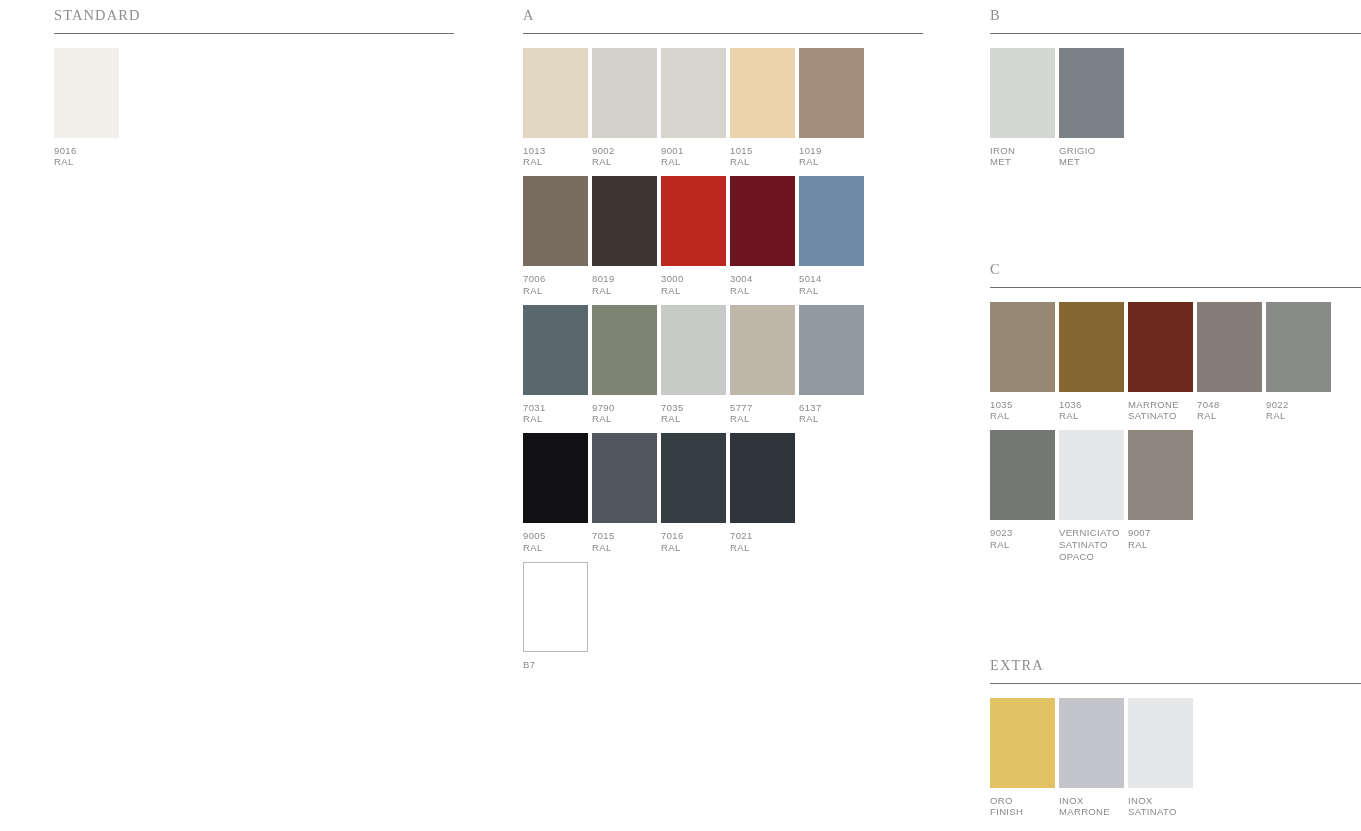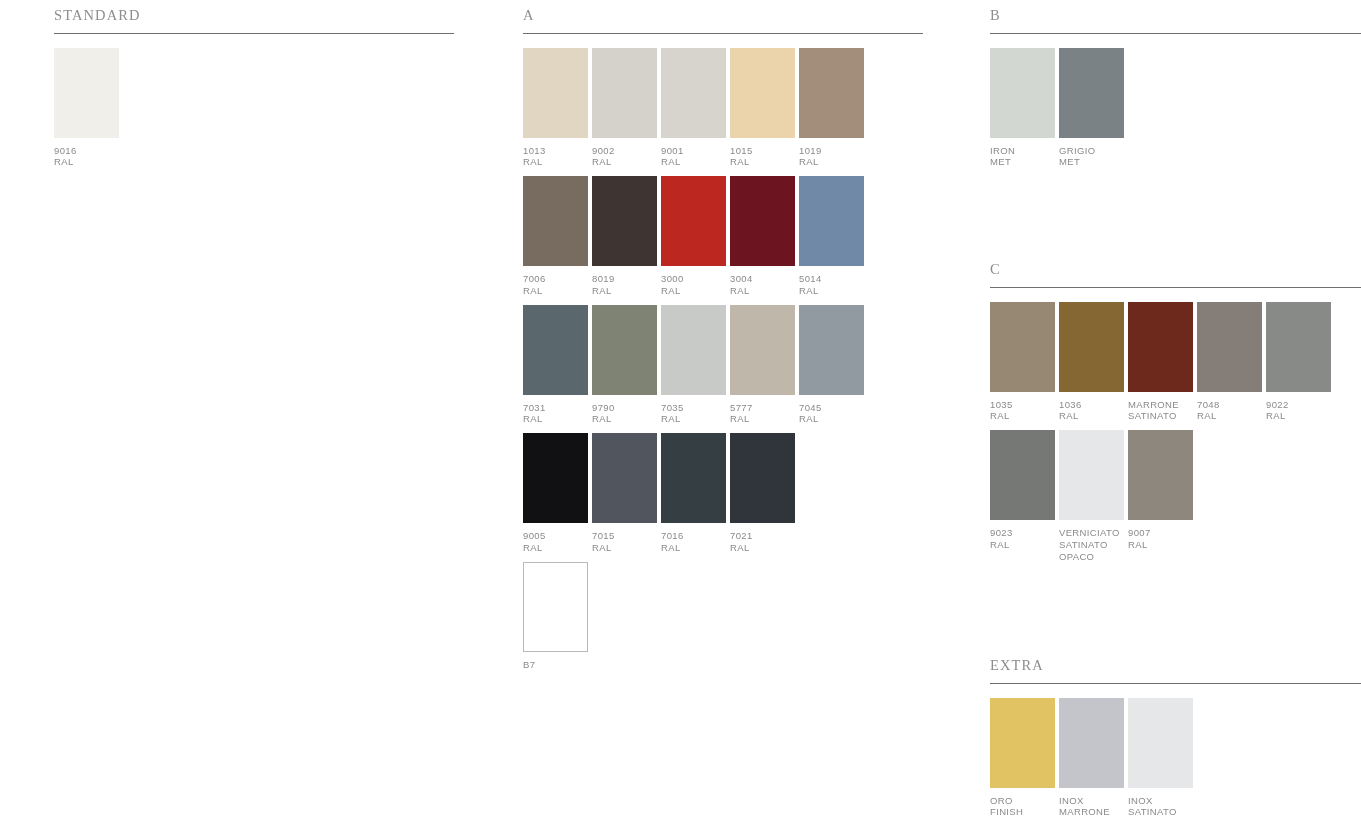--- a/index.html
+++ b/index.html
@@ -202,21 +202,21 @@
           <div class="swatch-cell">
             <div class="swatch-chip" title="7044 RAL" style="background: rgb(191, 184, 170);"></div>
             <div class="swatch-label">
               <span class="lbl-line">5777</span>
               <span class="lbl-line">RAL</span>
             </div>
           </div>
           <div class="swatch-cell">
             <div class="swatch-chip" title="7045 RAL" style="background: rgb(146, 154, 161);"></div>
             <div class="swatch-label">
-              <span class="lbl-line">7045</span>
+              <span class="lbl-line">6137</span>
               <span class="lbl-line">RAL</span>
             </div>
           </div>
         </div>
         <div class="swatch-row">
           <div class="swatch-cell">
             <div class="swatch-chip" title="9005 RAL" style="background: rgb(17, 17, 20);"></div>
             <div class="swatch-label">
               <span class="lbl-line">9005</span>
               <span class="lbl-line">RAL</span>

